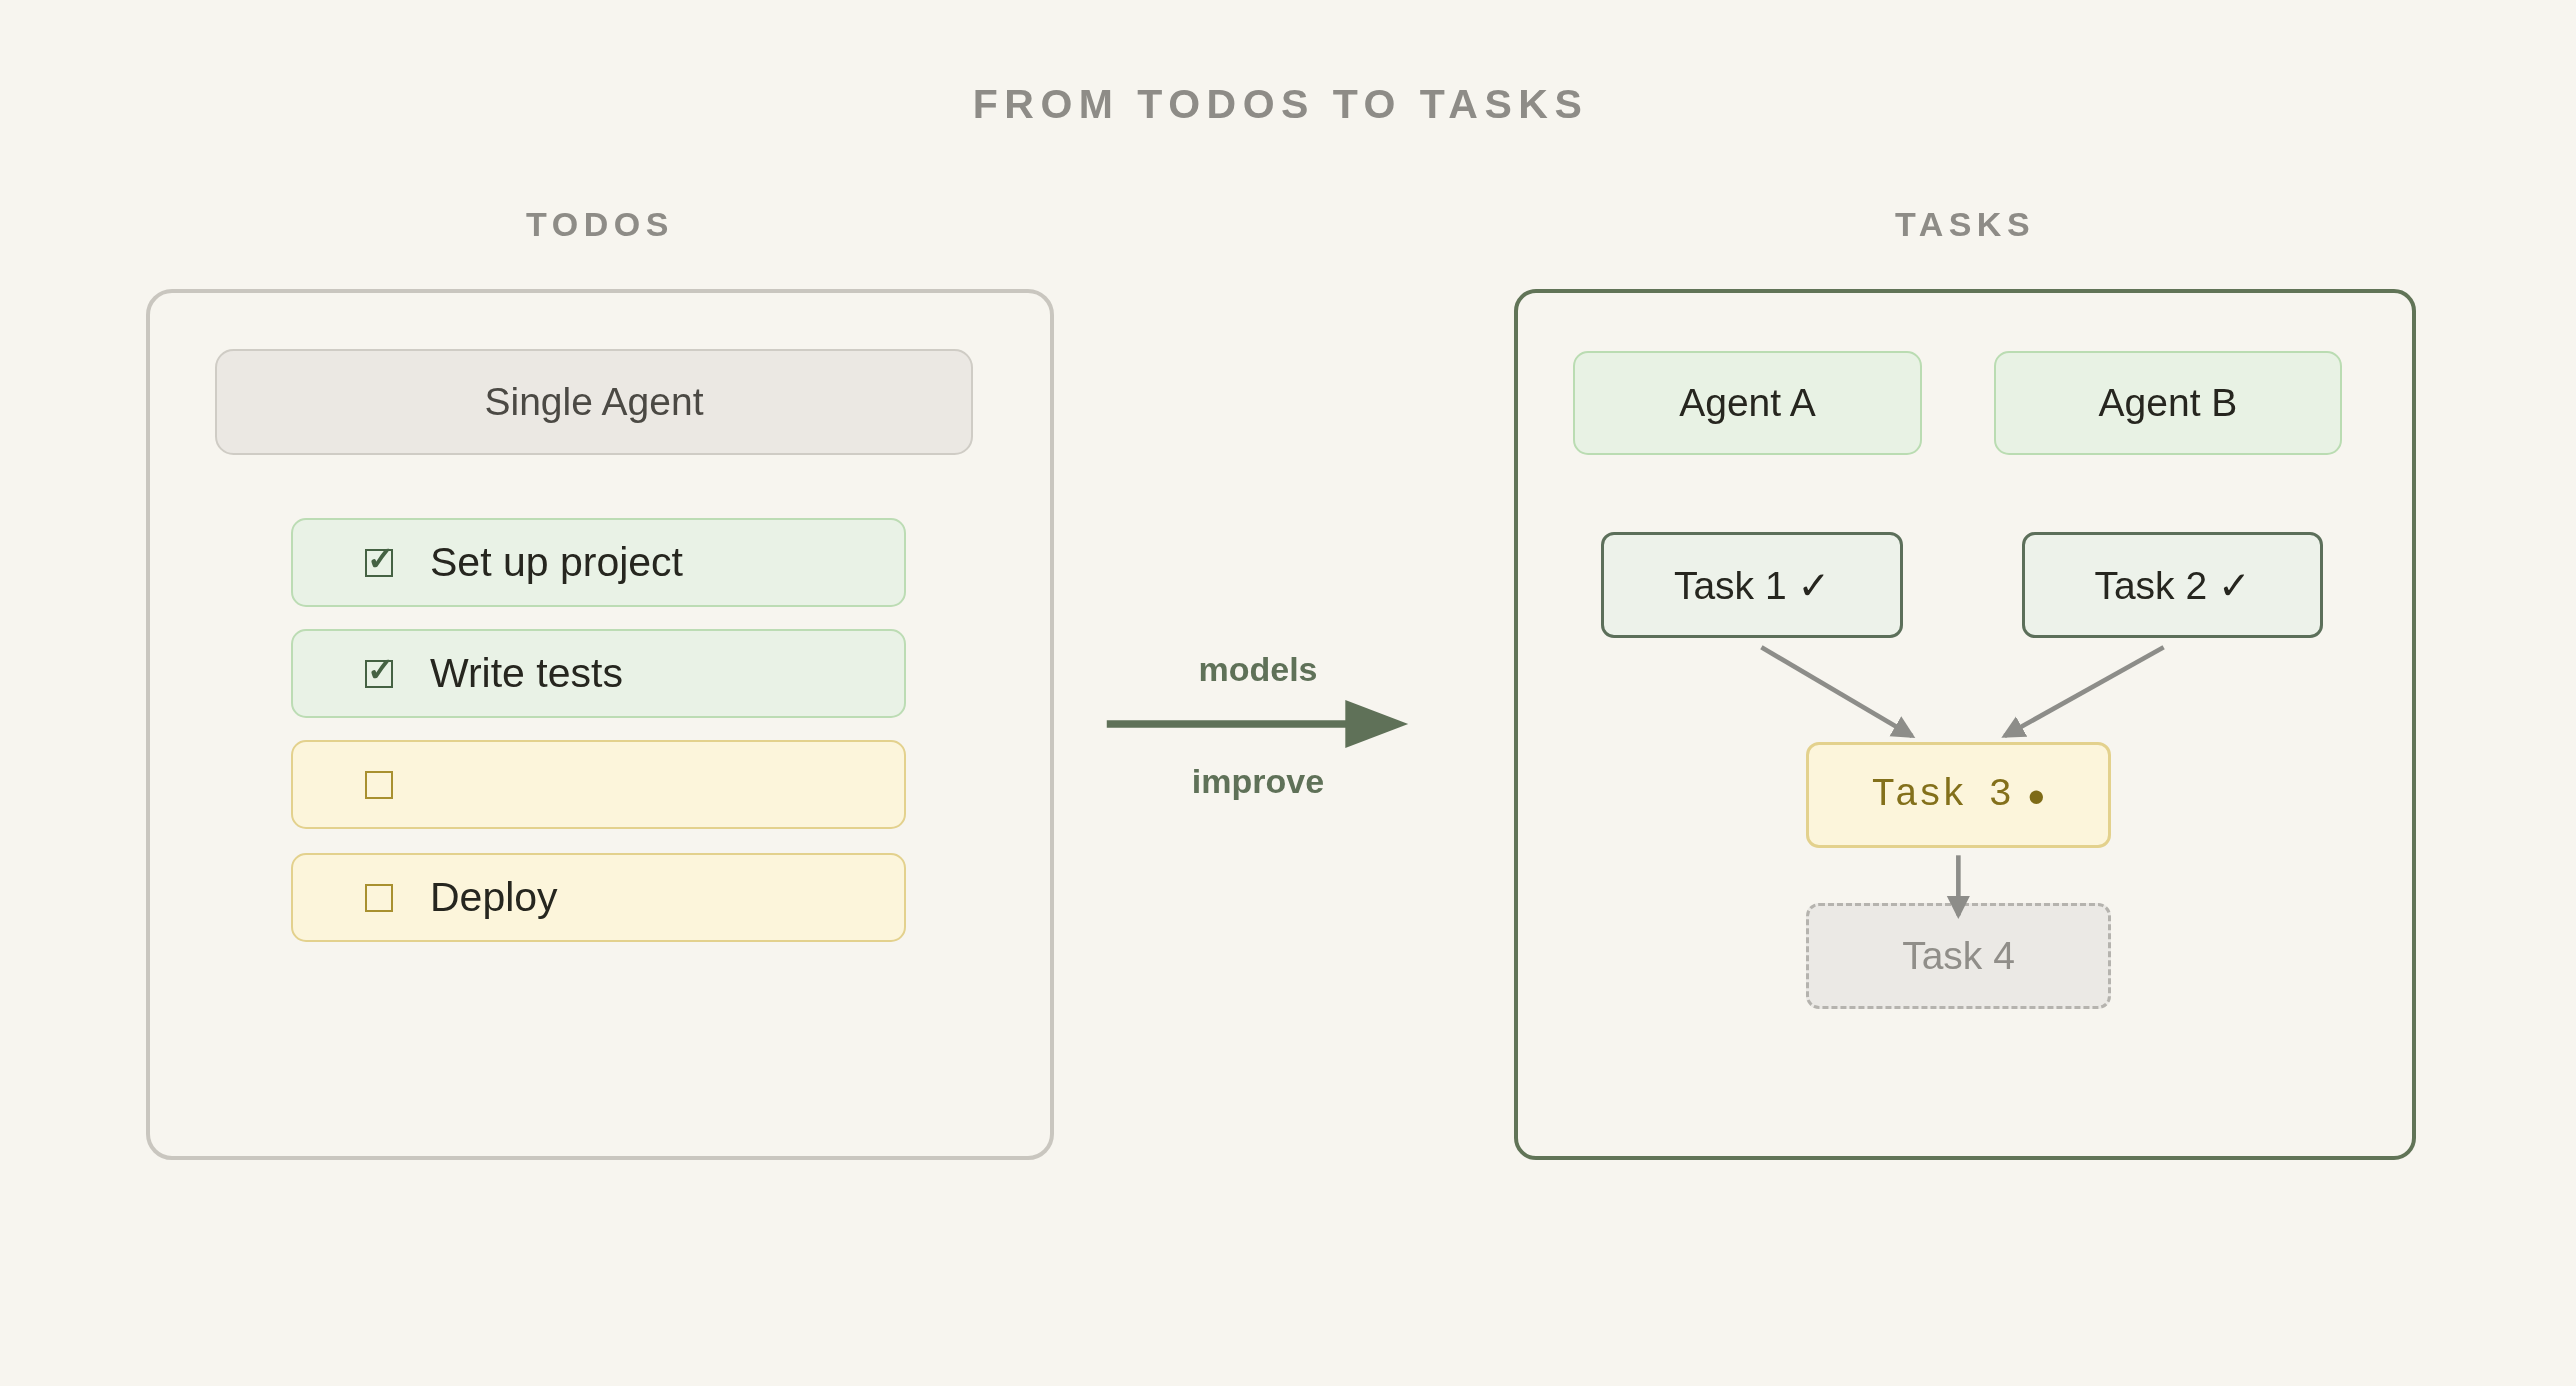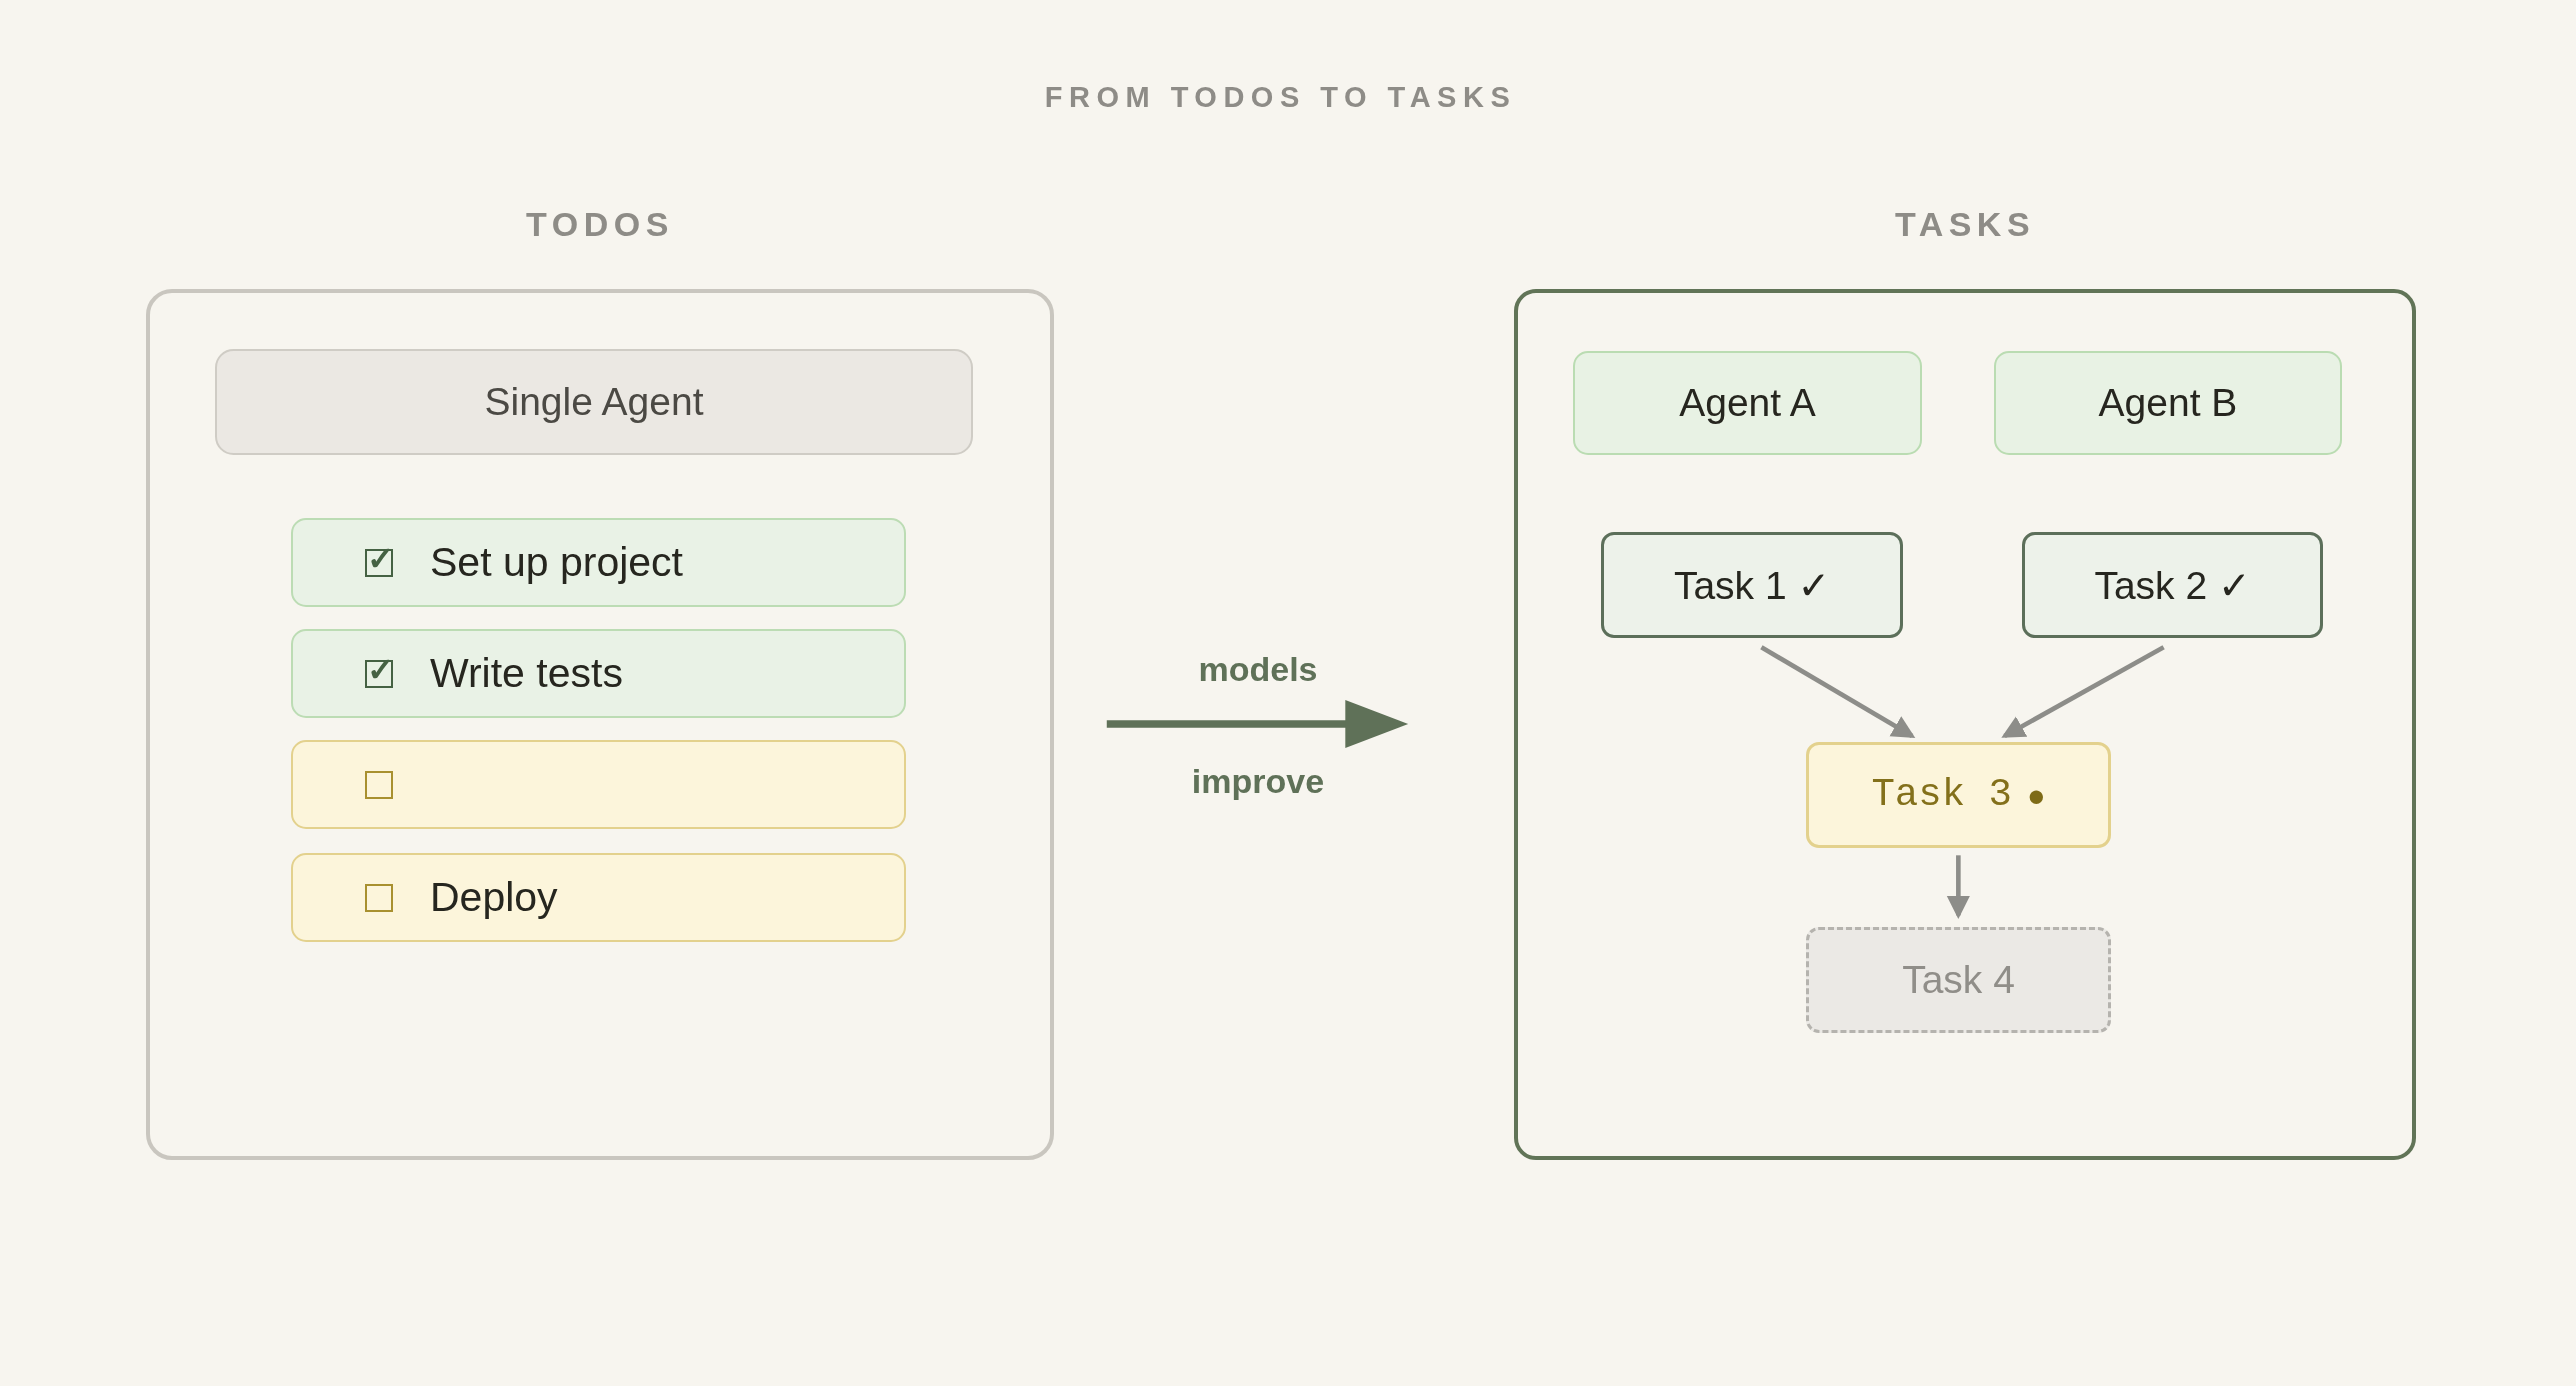--- a/index.html
+++ b/index.html
@@ -33,21 +33,21 @@
   body{
     background:var(--background);
     font-family:"Liberation Sans", sans-serif;
     position:relative;
     overflow:hidden;
   }
   .abs{position:absolute;}
   .title{
     left:146px;top:81px;width:2269px;
     text-align:center;
-    font-size:29px;font-weight:bold;letter-spacing:6.5px;
+    font-size:41px;font-weight:bold;letter-spacing:6.5px;
     color:var(--heading-gray);
   }
   .section-label{
     top:205px;text-align:center;
     font-size:34px;font-weight:bold;letter-spacing:5.5px;
     color:var(--heading-gray);
   }
   .section-label.todos{left:146px;width:908px;}
   .section-label.tasks{left:1514px;width:902px;}
   .panel{
@@ -113,21 +113,21 @@
   .task-node.t2{left:2022px;width:301px;}
   .task-node.t3{
     left:1806px;top:742px;width:305px;
     background:var(--yellow-fill);
     border:3.7px solid var(--yellow-border);
     color:var(--olive-text);
     font-family:Liberation Mono, monospace;
   }
   .task-node.t3 .node-label{color:var(--olive-text);}
   .task-node.t4{
-    left:1806px;top:927px;width:305px;
+    left:1806px;top:903px;width:305px;
     background:var(--task4-fill);
     border:3.7px dashed var(--task4-border);
     color:var(--task4-text);
   }
   .task-node.t4 .node-label{color:var(--task4-text);}
   .dot-indicator{
     font-size:31px;line-height:1;
     margin-left:15px;
     color:#7e6b17;
     transform:translateY(1.8px);

